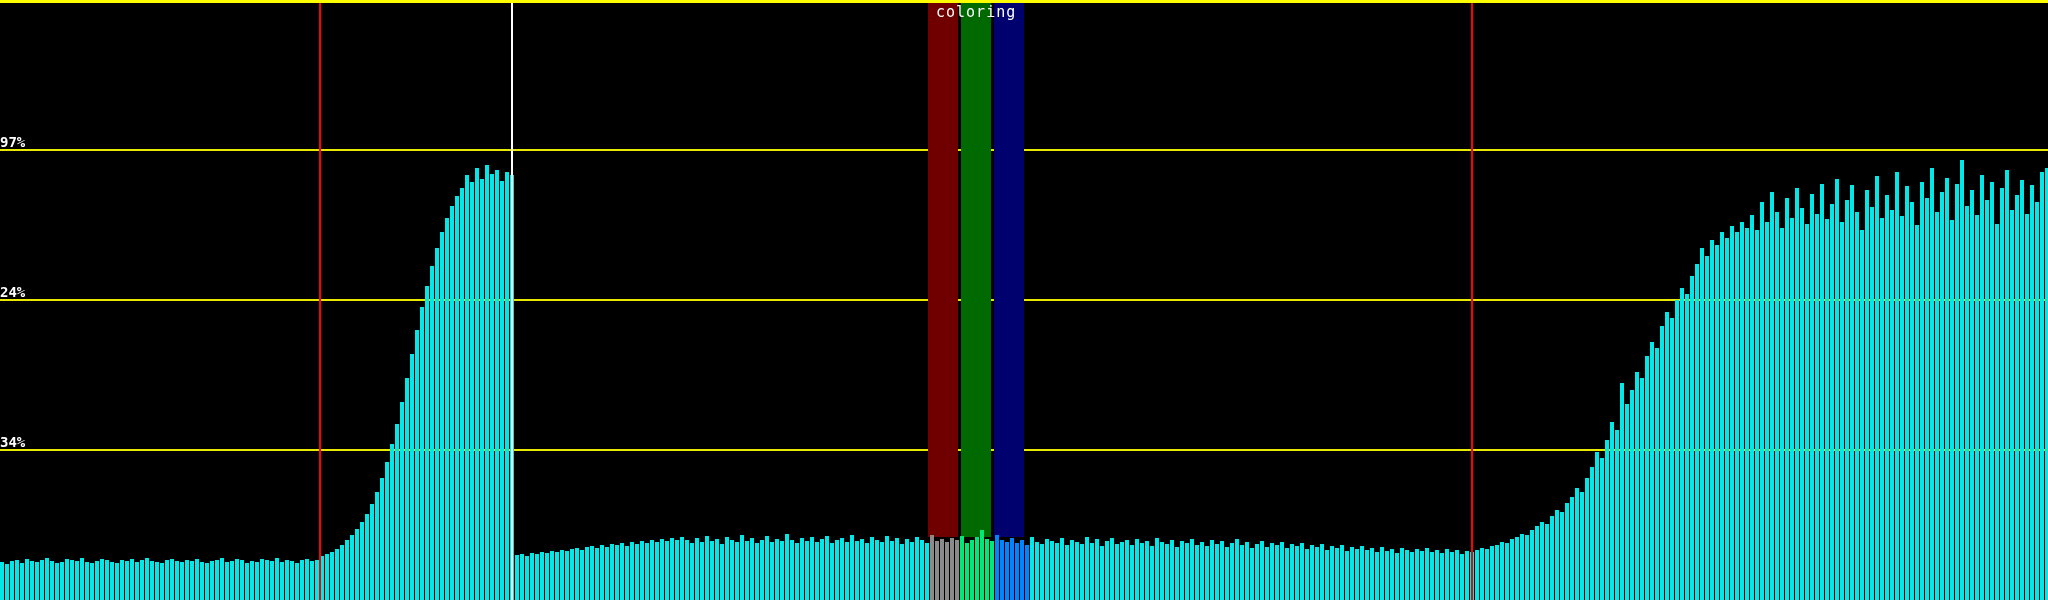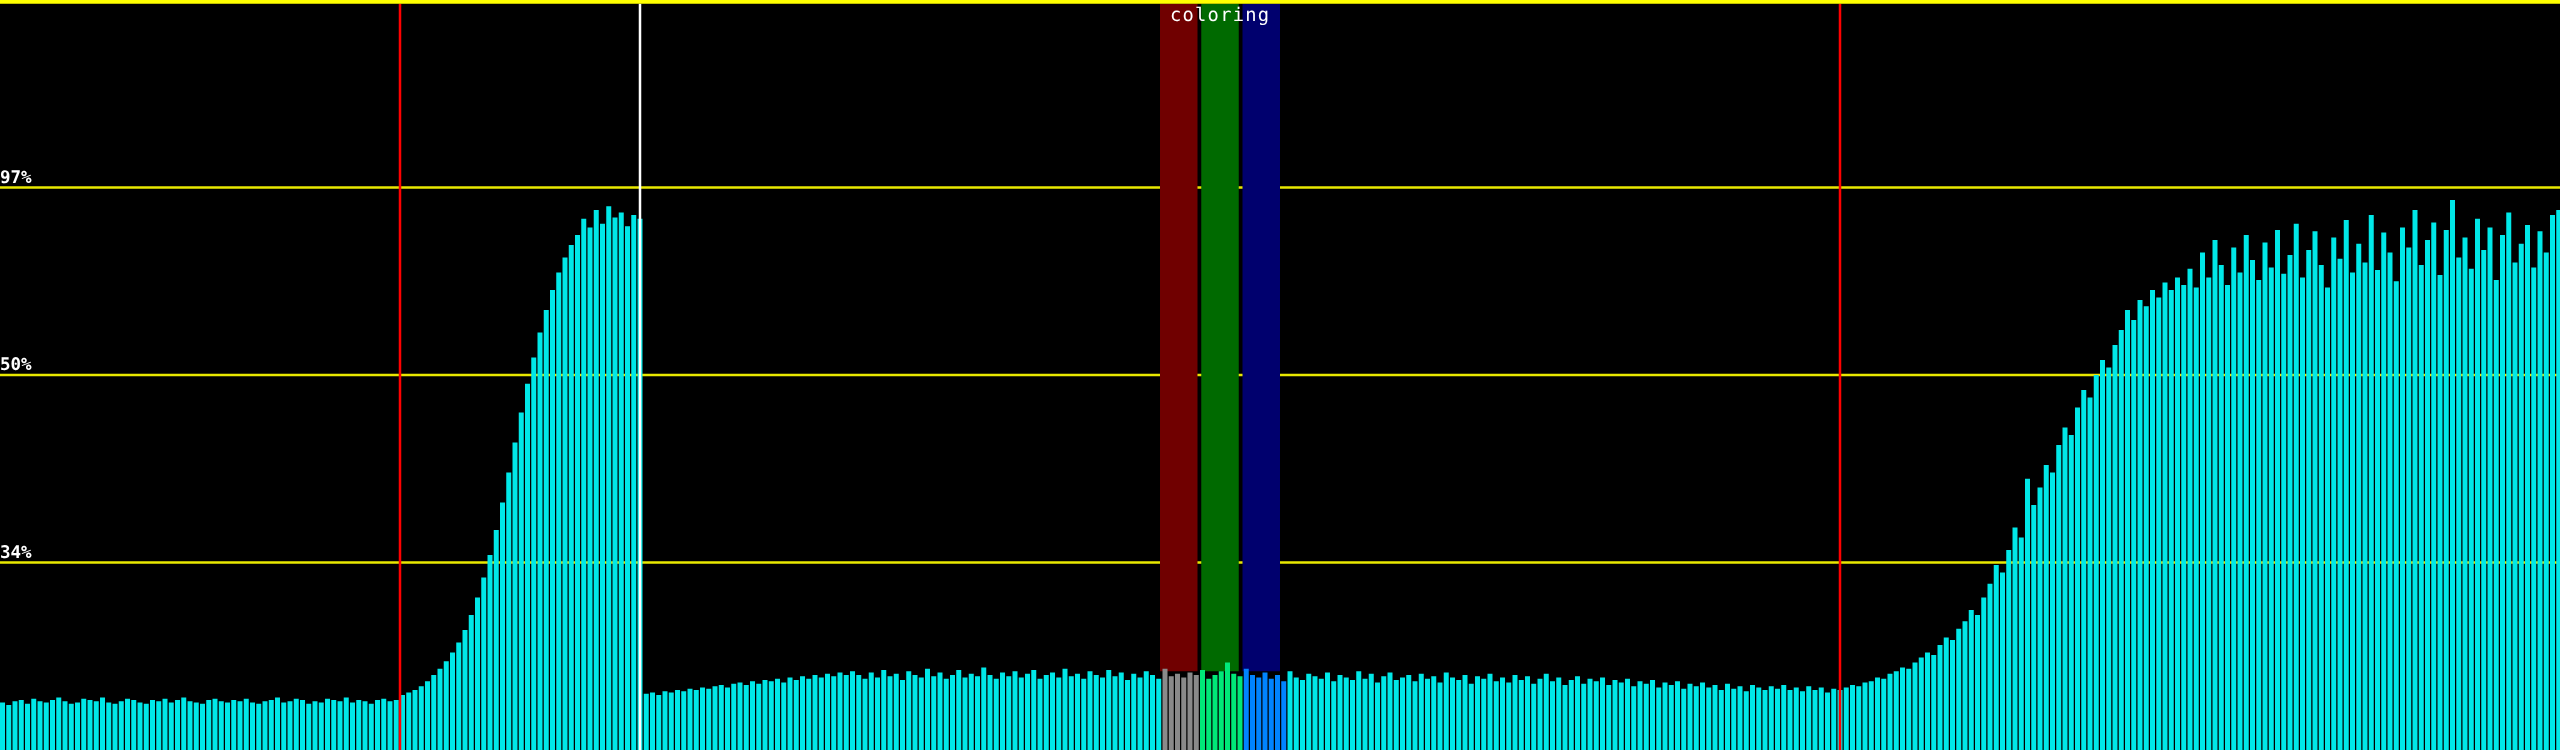--- a/index.html
+++ b/index.html
@@ -449,16 +449,16 @@
       <div class="bar" style="left: 2045px; width: 4px; height: 432px; background: rgb(0, 232, 232);"></div>
     </div>
   <div id="marker-layer">
       <div class="marker" style="left: 319px; background: rgb(255, 0, 0);"></div>
       <div class="marker" style="left: 511px; background: rgb(255, 255, 255);"></div>
       <div class="marker" style="left: 1471px; background: rgb(255, 0, 0);"></div>
     </div>
   <div id="label-layer">
     <span class="coloring-label" style="left: 936px; top: 4px;">coloring</span>
   <span class="ticklabel" style="top: 135px;">97%</span>
-      <span class="ticklabel" style="top: 285px;">50%</span>
+      <span class="ticklabel" style="top: 285px;">24%</span>
       <span class="ticklabel" style="top: 435px;">34%</span>
     </div>
 </div>
 
 </body></html>

